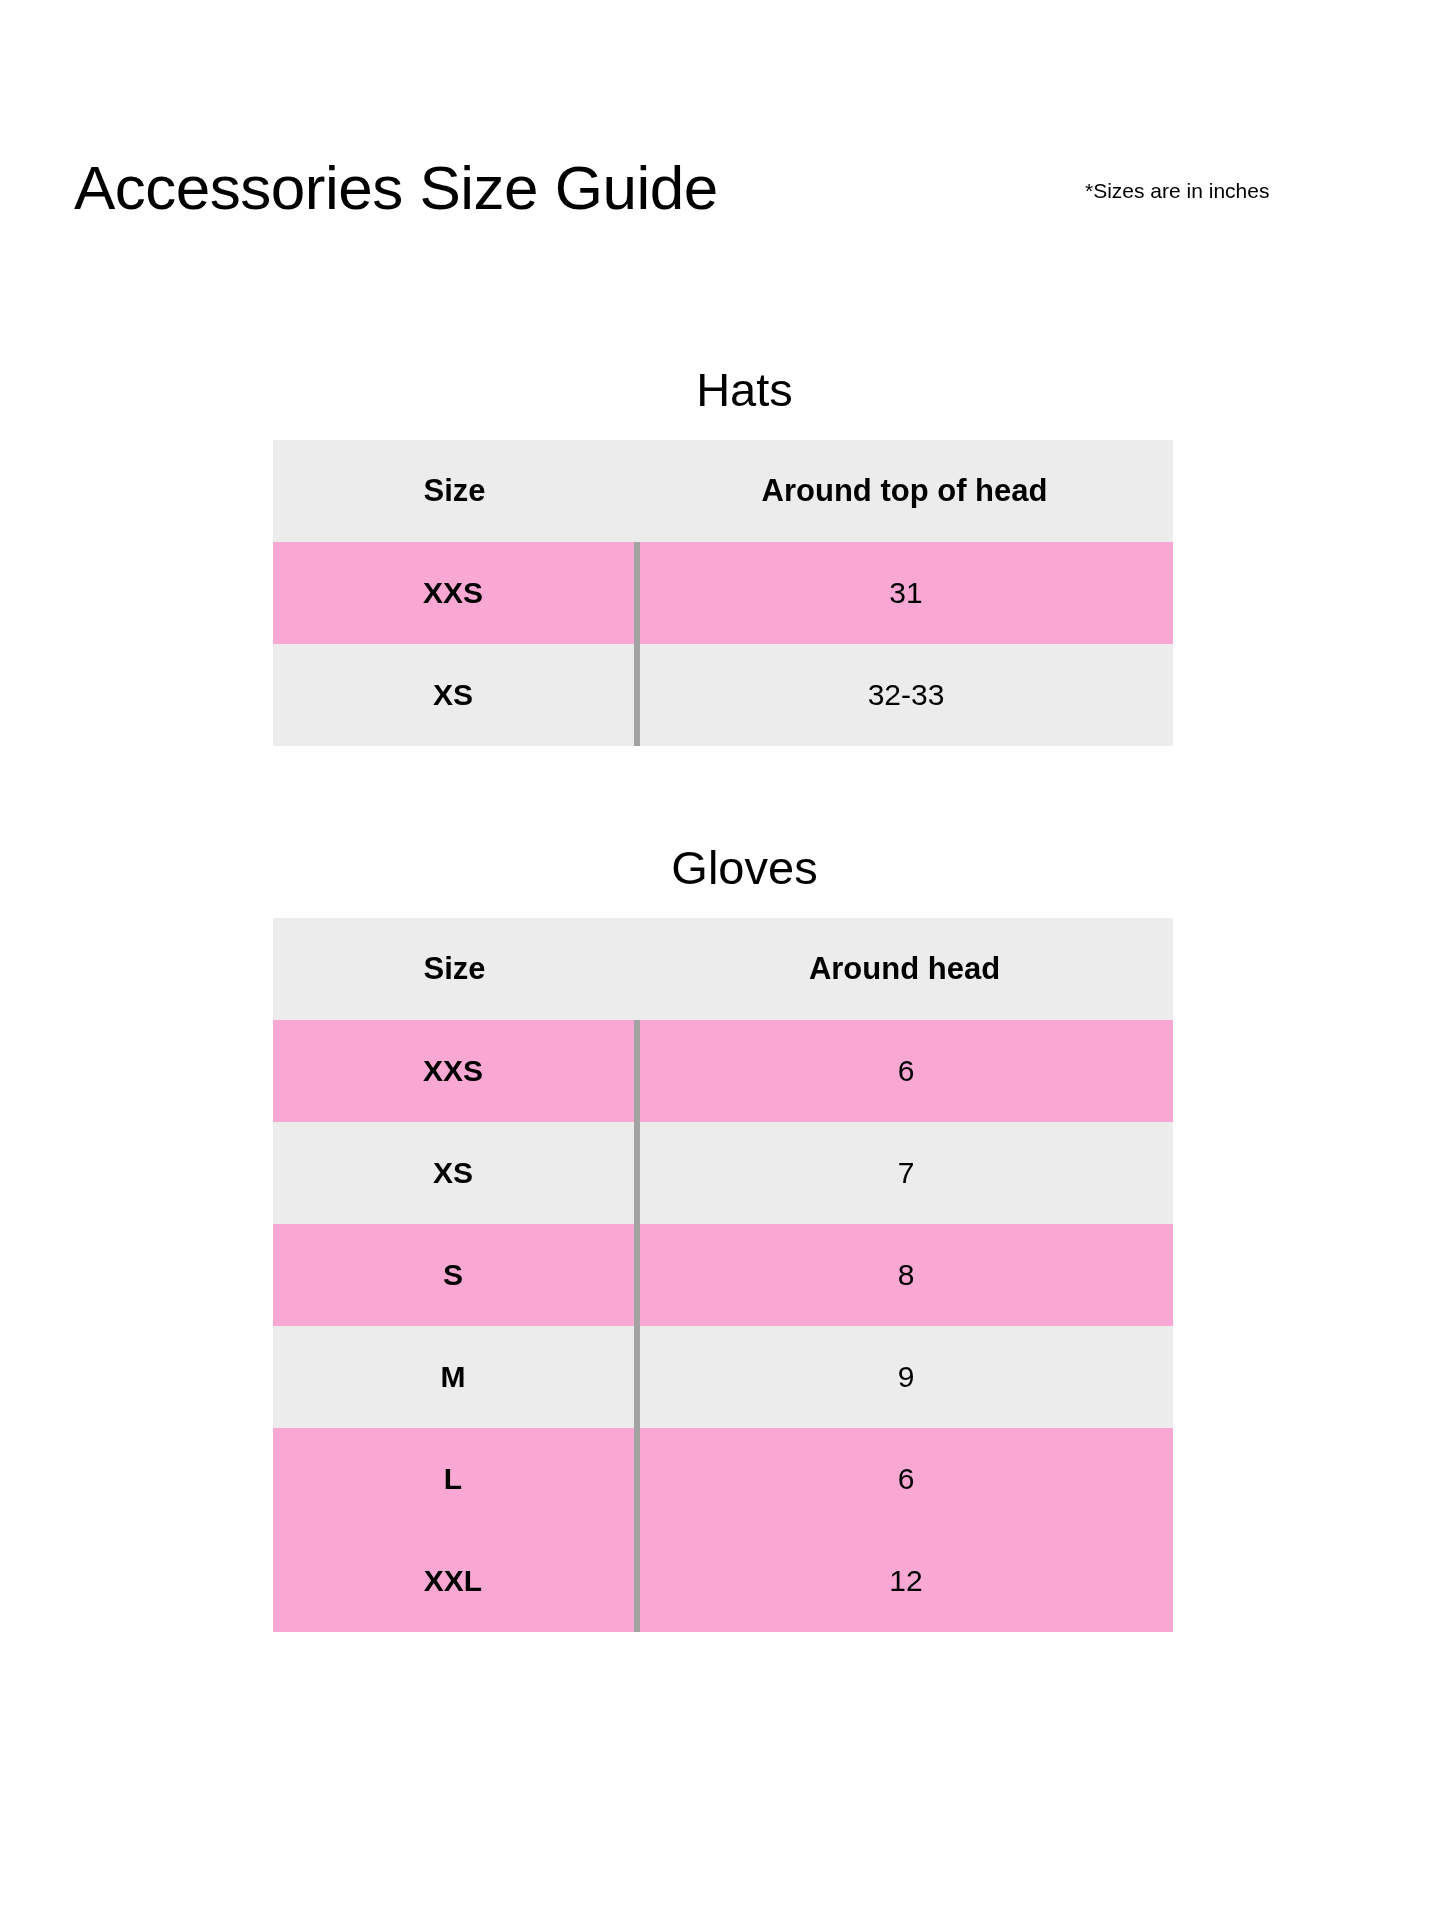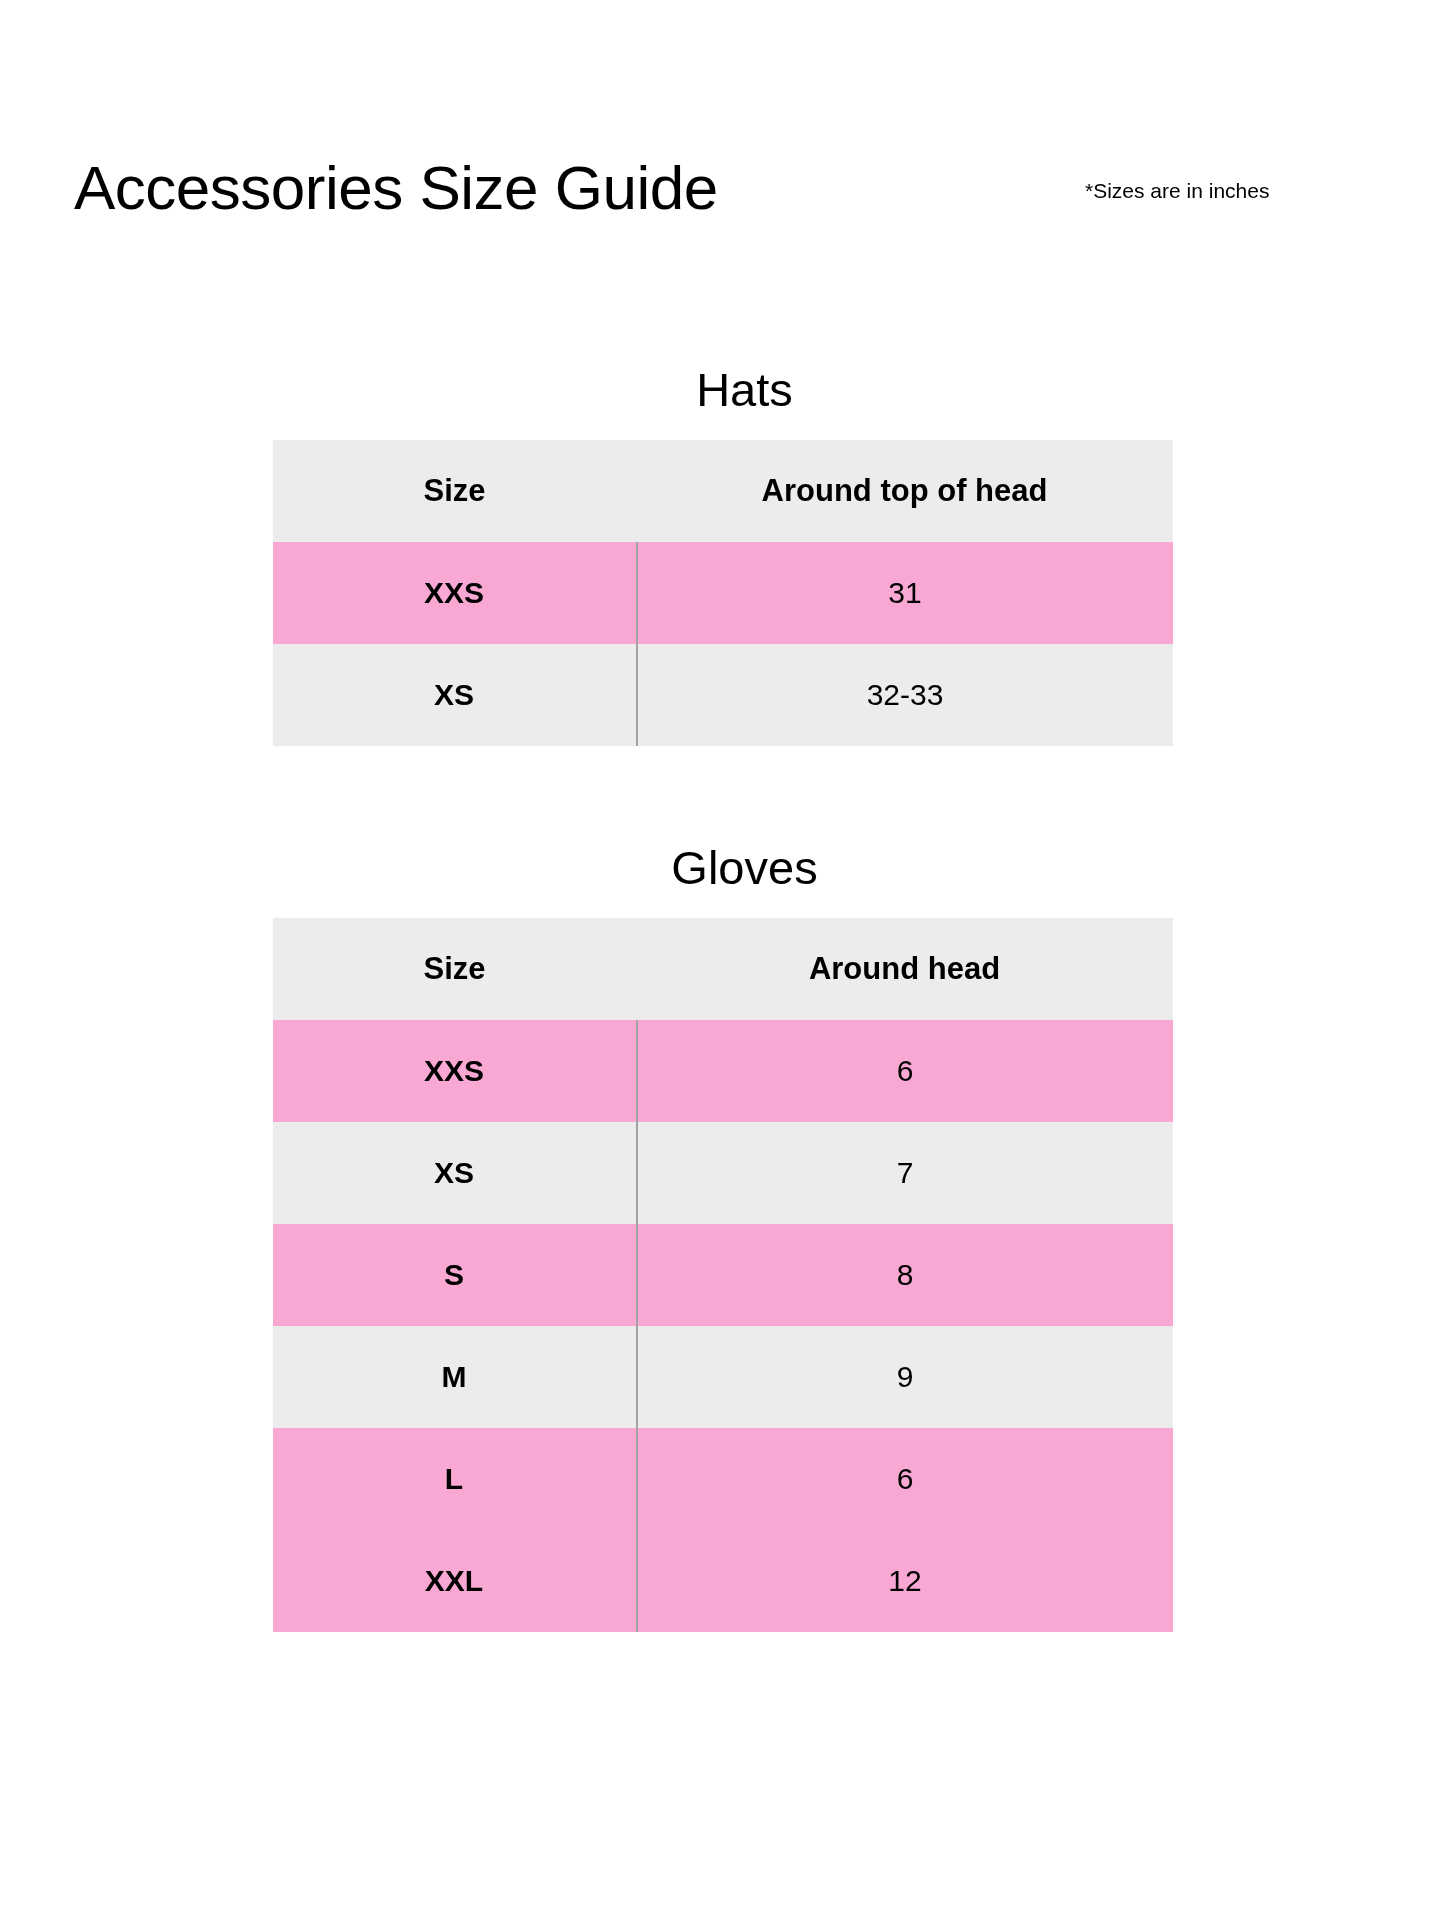--- a/index.html
+++ b/index.html
@@ -82,21 +82,21 @@
   .row-plain td {
     background: #f9a8d4;
   }
   .cell-size {
     font-size: 30px;
     font-weight: 700;
   }
   .cell-meas {
     font-size: 30px;
     font-weight: 400;
-    border-left: 2px solid #a3a3a3;
+    border-left: 6px solid #a3a3a3;
   }
   thead .cell-size, thead .cell-meas {
     font-size: 31px;
     font-weight: 700;
     border-left: none;
   }
 
   #hats-section { top: 360px; }
   #gloves-section { top: 838px; }
 </style>

